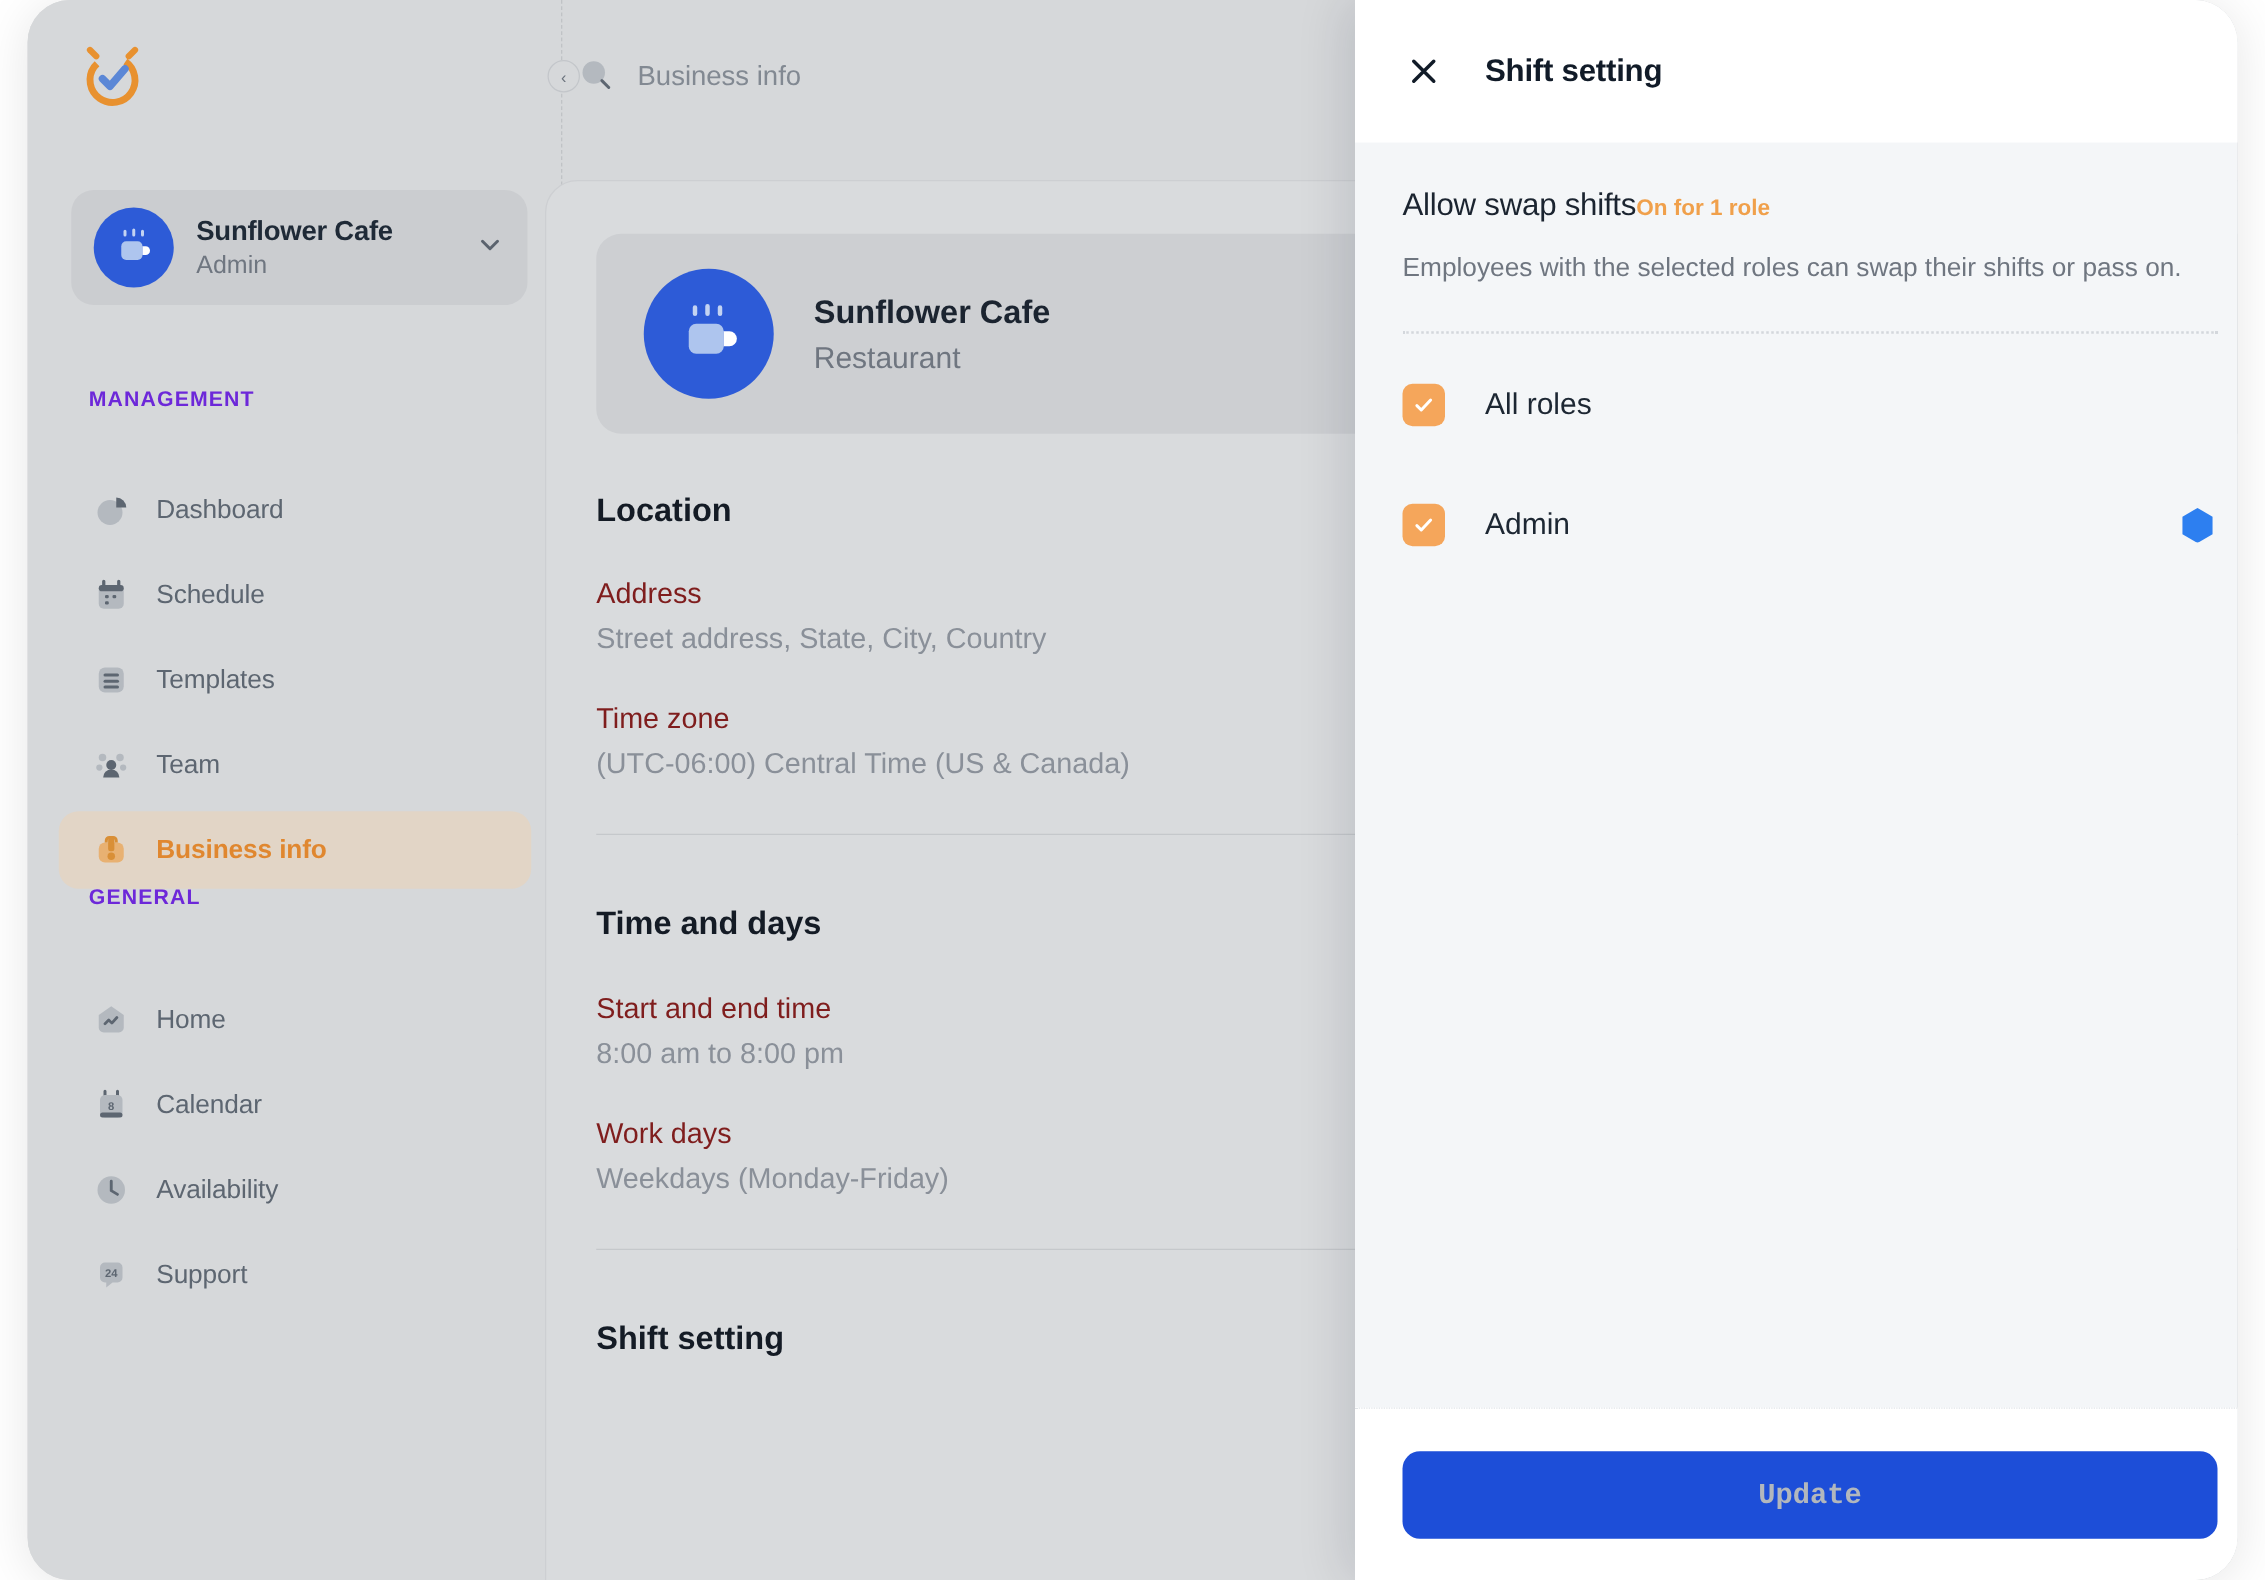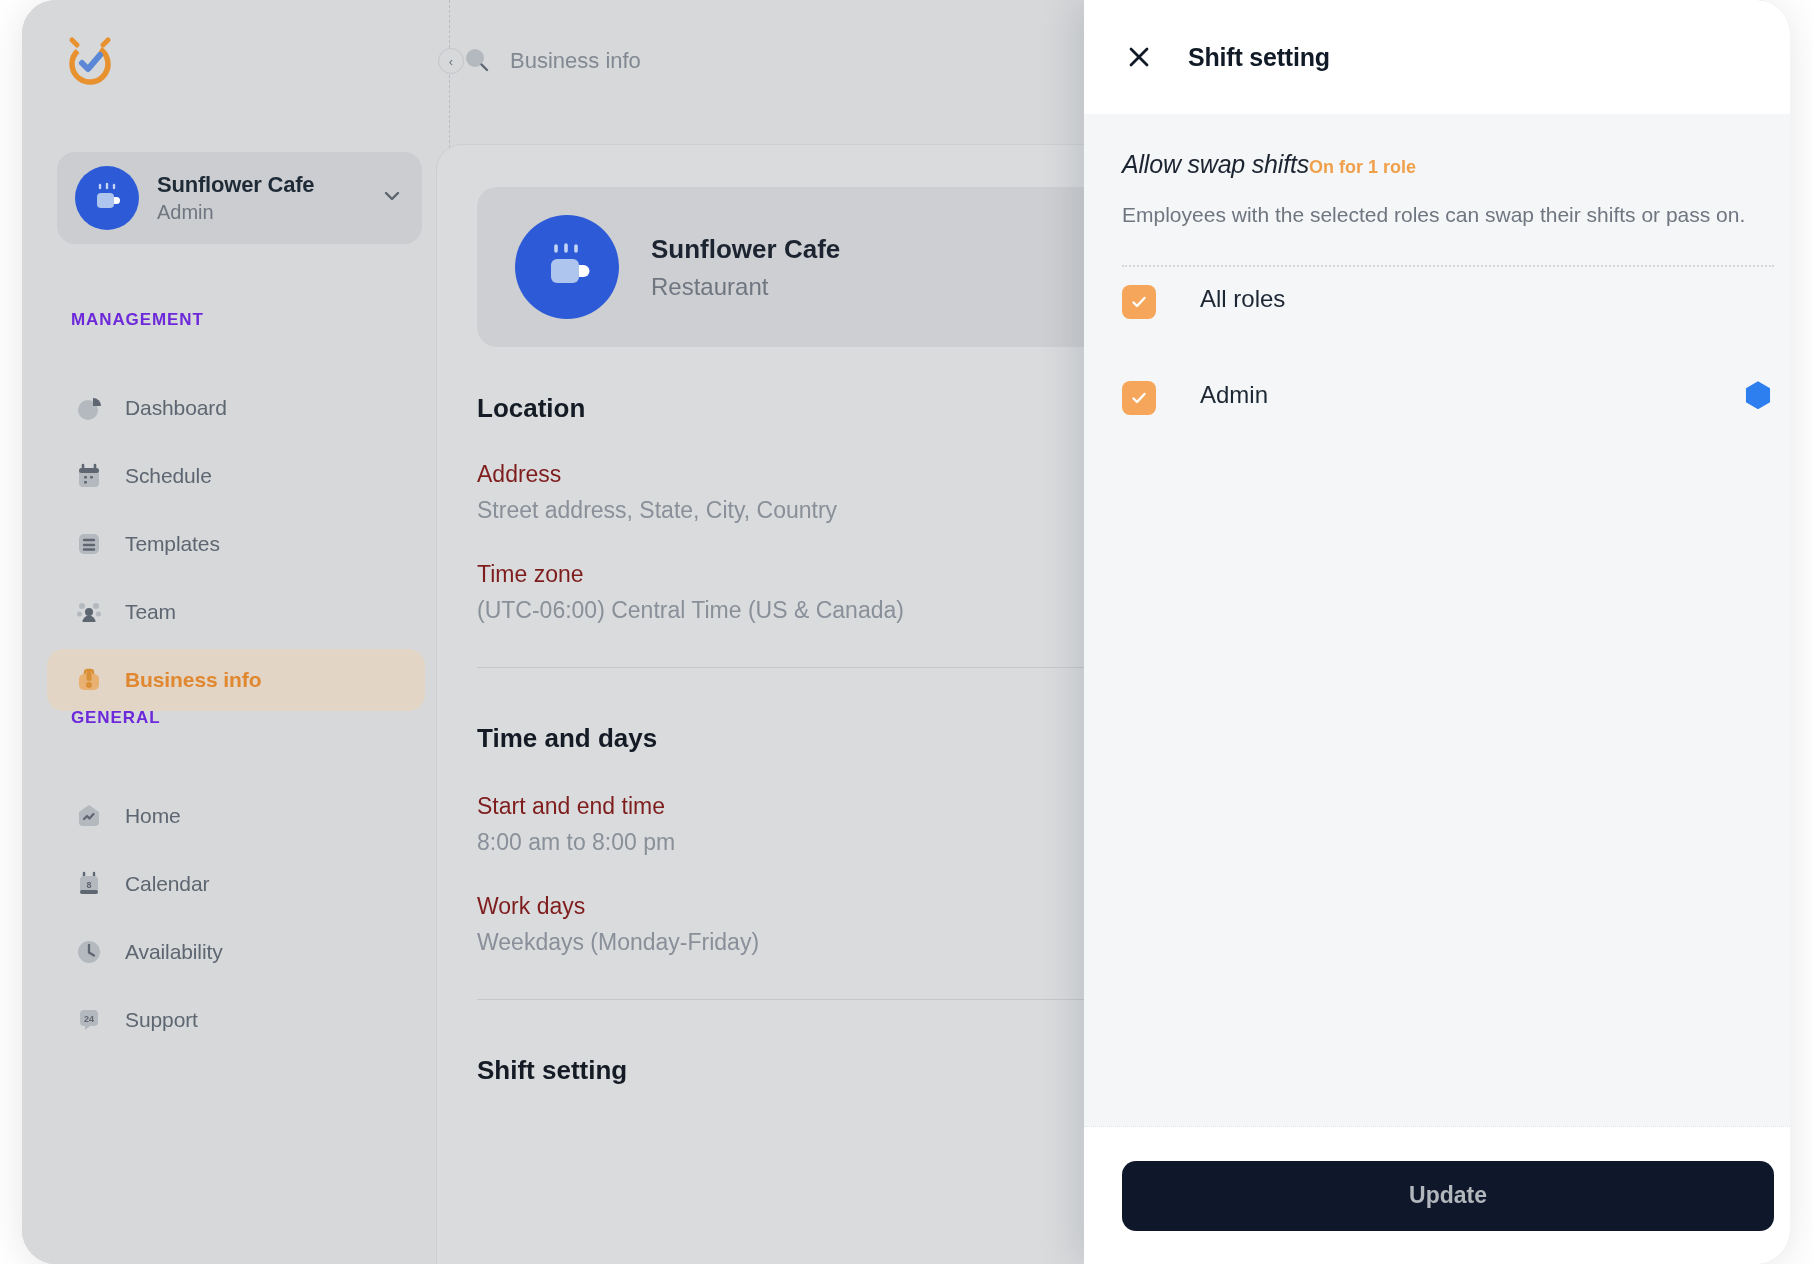--- a/index.html
+++ b/index.html
@@ -173,38 +173,37 @@
     margin-left: 32px; letter-spacing: -0.2px;
   }
   .panel-body {
     position: absolute; top: 114px; left: 0; right: 0; bottom: 138px;
     padding: 0 38px;
   }
   .swap-title-row {
     display: flex; align-items: baseline;
     padding-top: 36px;
   }
-  .swap-title { font-size: 25px; color: #1b2430; letter-spacing: -0.2px; font-style: italic; }
+  .swap-title { font-size: 25px; color: #1b2430; letter-spacing: -0.2px; }
   .swap-badge {
     font-size: 18px; color: #f0a04b; font-weight: bold;
     margin-left: 0;
   }
   .swap-desc {
     margin-top: 22px;
     font-size: 21px; color: #6f7680; line-height: 1.35;
   }
   .panel-dashed {
     margin-top: 36px;
     border-top: 2px dotted #d3d7dc;
   }
   .role-row {
-    display: flex; 
+    display: flex; align-items: center;
     height: 78px; margin-top: 18px;
     position: relative;
-    gap: 12px;
   }
   .cbox {
     width: 34px; height: 34px;
     background: #f5a65b; border-radius: 8px;
     display: flex; align-items: center; justify-content: center;
     flex: 0 0 auto;
   }
   .role-label {
     margin-left: 32px;
     font-size: 24px; color: #1d2733;
@@ -217,23 +216,23 @@
   }
   .panel-footer {
     position: absolute; left: 0; right: 0; bottom: 0;
     height: 138px;
     background: #ffffff;
     border-top: 1px dotted #dfe3e7;
     display: flex; align-items: center; justify-content: center;
   }
   .update-btn {
     width: 652px; height: 70px;
-    background: #0f172a;
+    background: #1d4ed8;
     border: none; border-radius: 14px;
-    font-family: Liberation Sans, sans-serif;
+    font-family: Liberation Mono, monospace;
     font-size: 23px; font-weight: bold;
     color: #b2b7bd;
   }
 </style>
 </head>
 <body>
 
 <div class="app-frame">
 
   <div class="sidebar">

